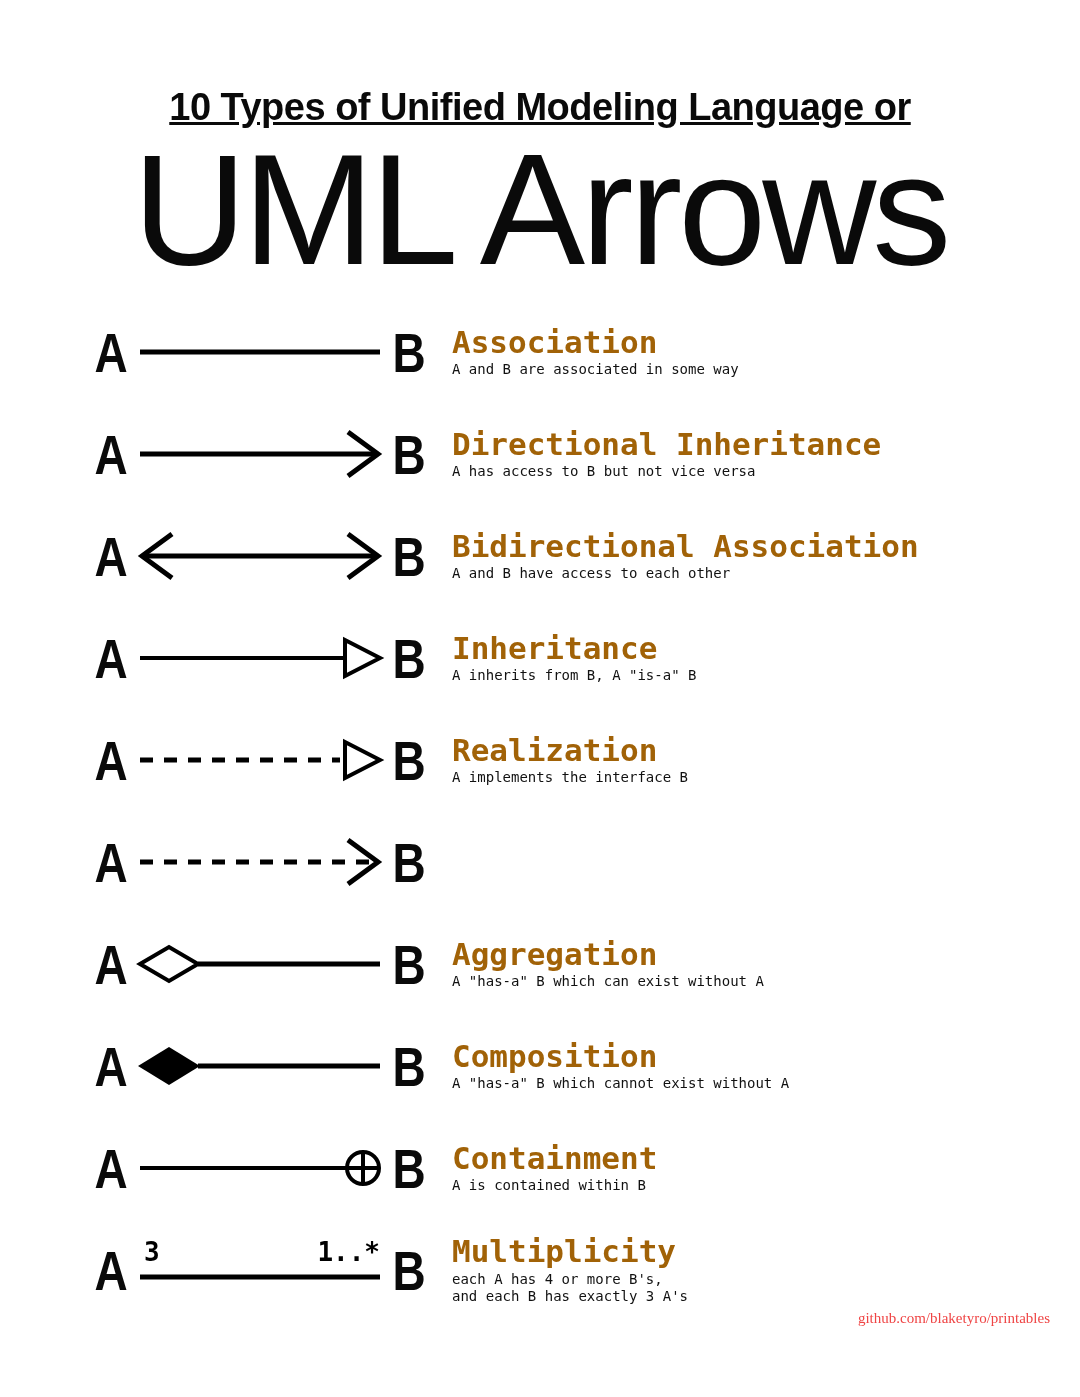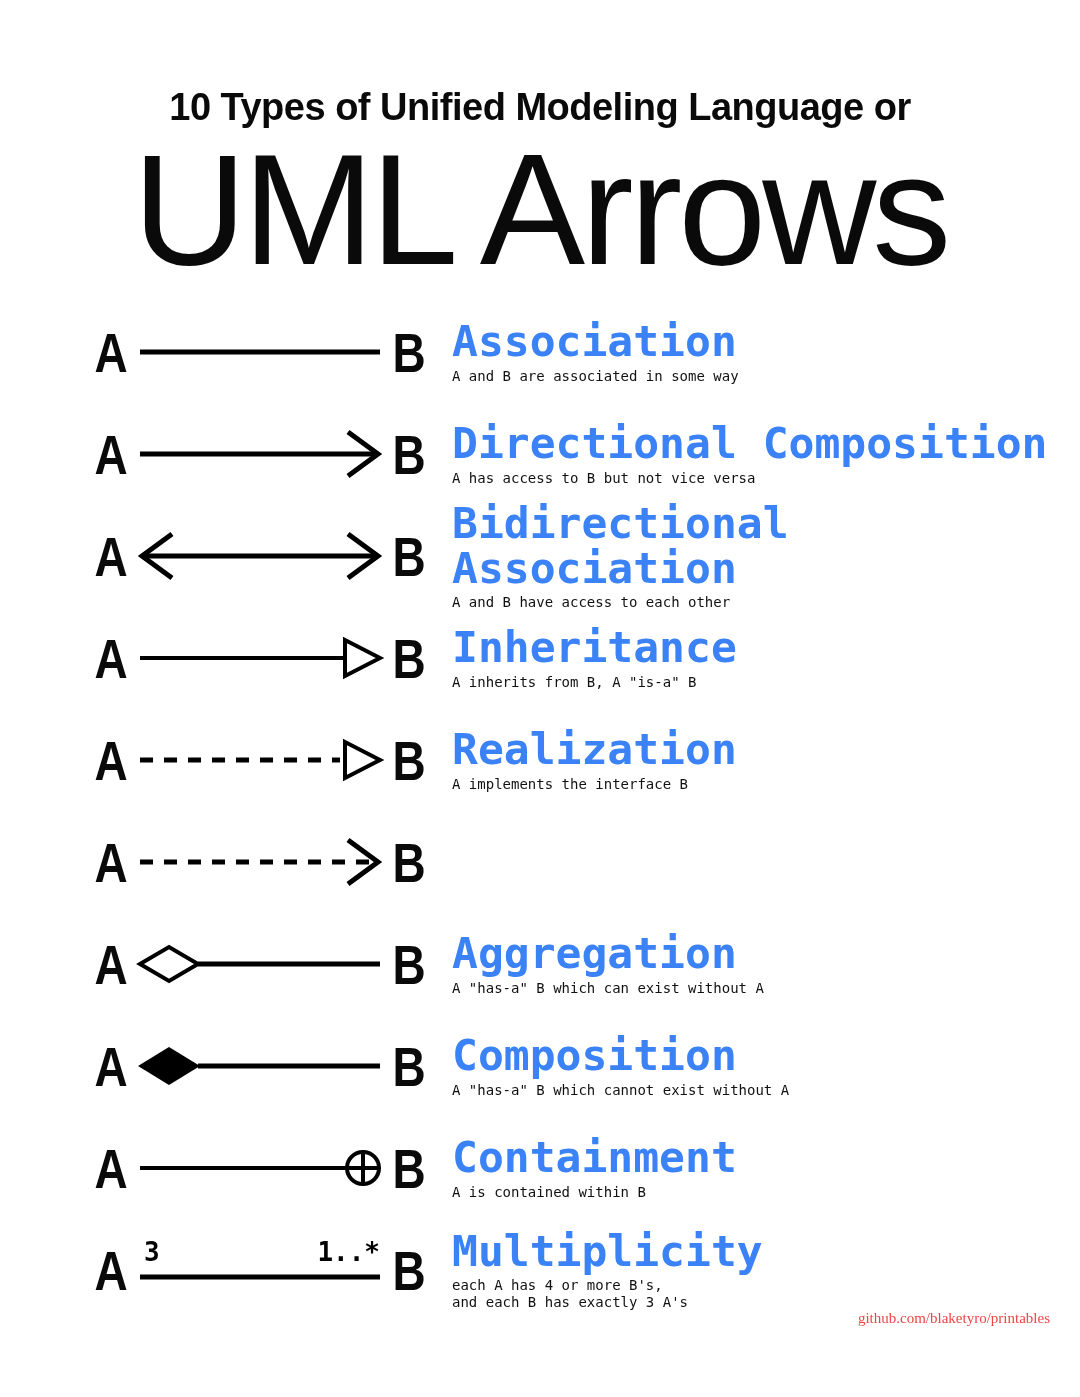--- a/index.html
+++ b/index.html
@@ -12,20 +12,21 @@
     overflow: hidden;
     font-family: "Liberation Sans", sans-serif;
   }
   .header { text-align: center; padding-top: 88px; }
   .supertitle {
     font-size: 38px;
     font-weight: bold;
     letter-spacing: -0.5px;
     line-height: 1;
     color: #0a0a0a;
+    text-decoration: underline;
   }
   .bigtitle {
     font-size: 158px;
     font-weight: normal;
     letter-spacing: -4px;
     line-height: 0.88;
     margin-top: 14px;
     color: #0a0a0a;
   }
   .rows { margin-top: 22px; padding-left: 88px; }
@@ -39,23 +40,23 @@
     font-size: 56px;
     transform: scaleX(0.82);
     color: #0a0a0a;
     flex: none;
   }
   .arrow { flex: none; display: block; }
   .info { margin-left: 14px; }
   .rowtitle {
     font-family: "DejaVu Sans Mono", monospace;
     font-weight: bold;
-    font-size: 43px;
+    font-size: 31px;
     line-height: 1.05;
-    color: #3b82f6;
+    color: #a16207;
   }
   .rowdesc {
     font-family: "DejaVu Sans Mono", monospace;
     font-size: 14px;
     line-height: 1.22;
     margin-top: 3px;
     white-space: pre-line;
     color: #111111;
   }
   .footer {
@@ -108,21 +109,21 @@
     <div class="row">
       <div class="graphic">
         <span class="endpoint">A</span>
         <svg class="arrow" width="252" height="70" viewBox="0 0 252 70">
           <line class="s5" x1="6" y1="35" x2="240" y2="35"></line>
           <polyline class="s5" points="214,13 244,35 214,57"></polyline>
         </svg>
         <span class="endpoint">B</span>
       </div>
       <div class="info">
-        <div class="rowtitle">Directional Composition</div>
+        <div class="rowtitle">Directional Inheritance</div>
         <div class="rowdesc">A has access to B but not vice versa</div>
       </div>
     </div>
 
     <div class="row">
       <div class="graphic">
         <span class="endpoint">A</span>
         <svg class="arrow" width="252" height="70" viewBox="0 0 252 70">
           <line class="s5" x1="12" y1="35" x2="240" y2="35"></line>
           <polyline class="s5" points="214,13 244,35 214,57"></polyline>

